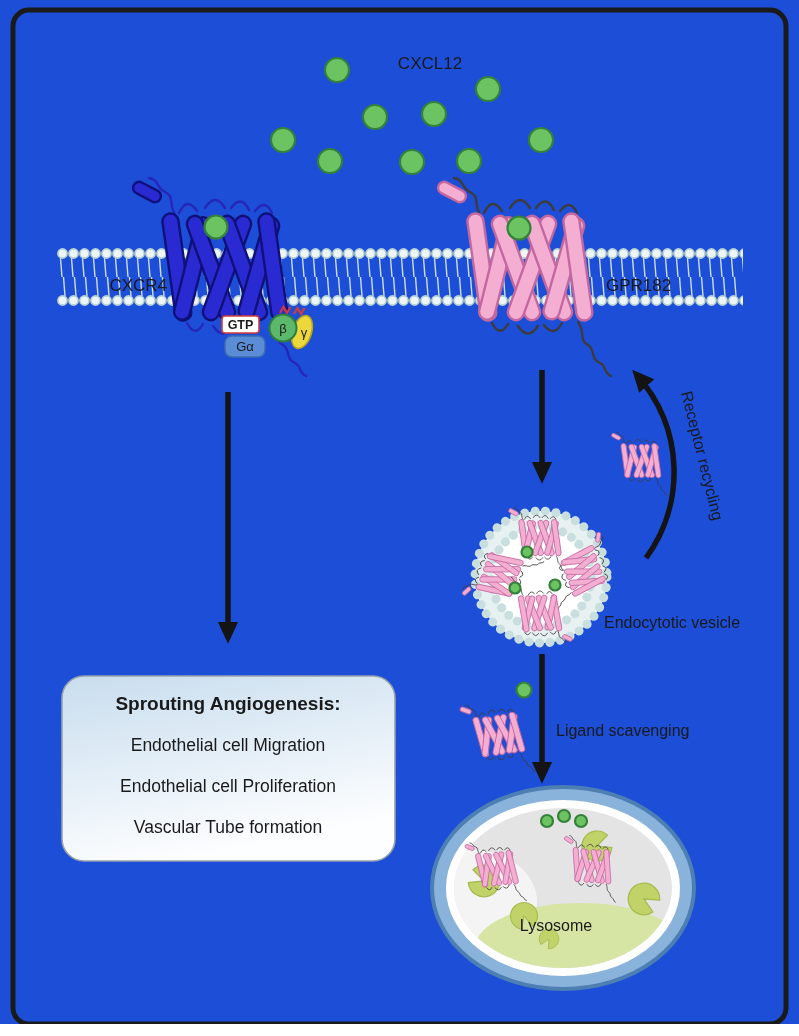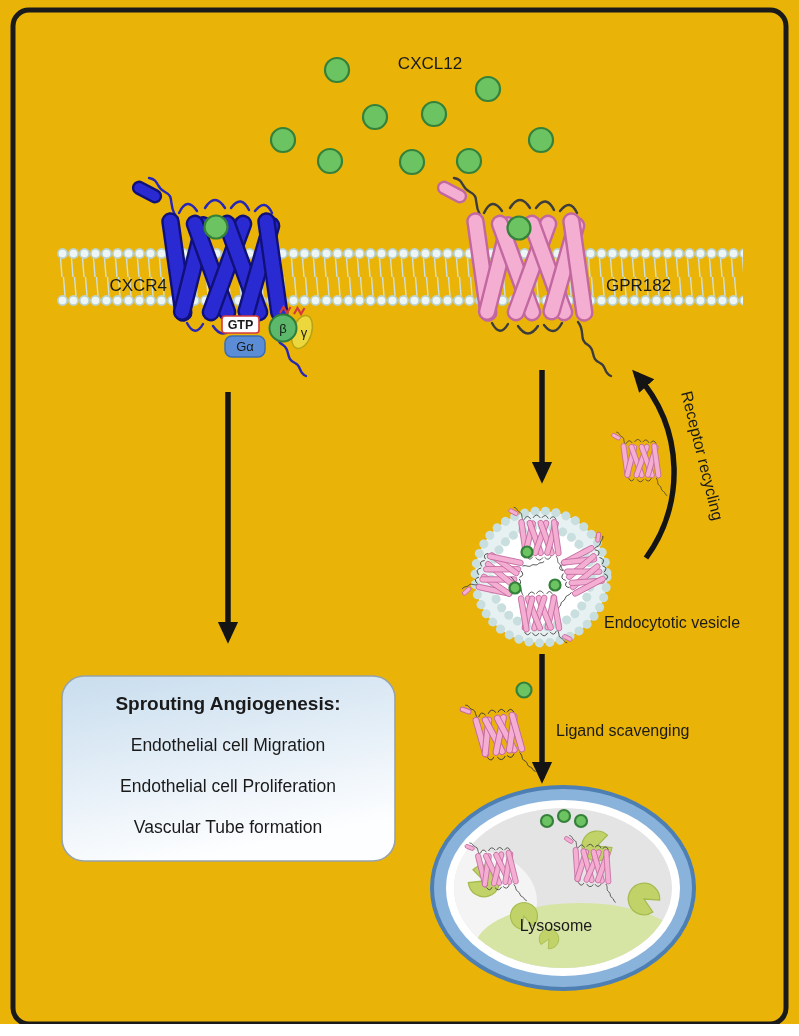--- a/index.html
+++ b/index.html
@@ -1,16 +1,16 @@
 <!DOCTYPE html>
 <html><head>
 <meta charset="utf-8">
 <style>
   html,body{margin:0;padding:0;background:#ffffff;}
-  .canvas{position:relative;width:799px;height:1024px;background:#eab308;font-family:"Liberation Sans",sans-serif;overflow:hidden;}
+  .canvas{position:relative;width:799px;height:1024px;background:#1d4ed8;font-family:"Liberation Sans",sans-serif;overflow:hidden;}
   svg{position:absolute;left:0;top:0;}
   text{font-family:"Liberation Sans",sans-serif;fill:#1a1a1a;}
   .lbl{font-size:17px;}
   .lbl-sm{font-size:16px;}
   .helix{fill:var(--hfill,#999);stroke:var(--hstroke,#555);stroke-width:2.4;}
   .loop{fill:none;stroke:var(--lstroke,#333);stroke-width:2.4;stroke-linecap:round;}
   .ligand{fill:#6cc362;stroke:#35813a;stroke-width:2.2;}
   .arrow{stroke:#141414;stroke-width:5.5;fill:none;}
   .enzyme{fill:#c0d268;stroke:#a4bb4e;stroke-width:1.2;}
   .mem-head{fill:#eef5f5;stroke:#b9d2d2;stroke-width:1.6;}

